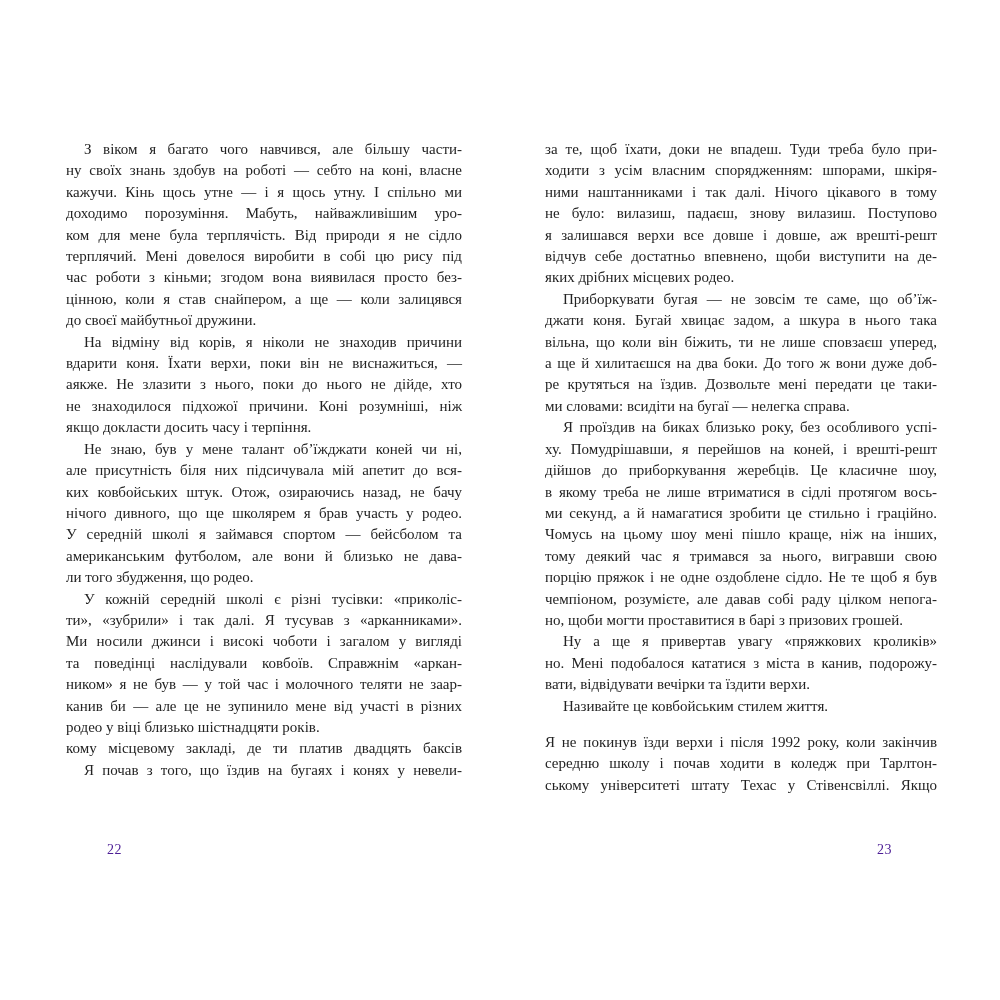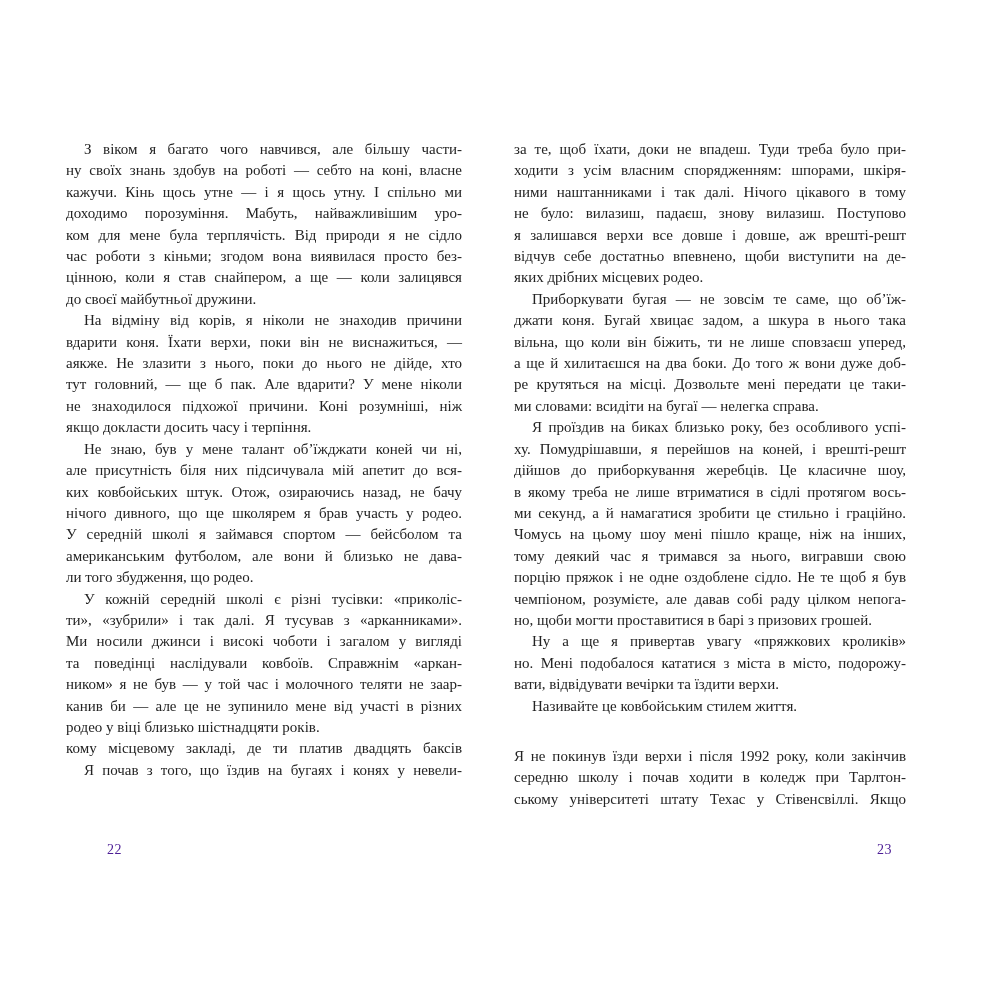--- a/index.html
+++ b/index.html
@@ -15,23 +15,23 @@
     font-family: "Liberation Serif", serif;
     color: #232323;
     overflow: hidden;
   }
   .col {
     position: absolute;
     top: 139px;
     font-size: 15px;
   }
   .col-left  { left: 66px;  width: 396px; }
-  .col-right { left: 514px; width: 392px; }
+  .col-right { left: 545px; width: 392px; }
   .para { margin: 0; }
-  .para.gap { margin-top: 29px; }
+  .para.gap { margin-top: 15px; }
   .ln {
     line-height: 21.4px;
     white-space: normal;
   }
   .ln.j {
     text-align: justify;
     text-align-last: justify;
   }
   .ln.ind { text-indent: 18px; }
   .folio {
@@ -48,29 +48,29 @@
 <body>
 
 <div class="spread">
   <div class="col col-left">
       <div class="para">
         <div class="ln j ind">З віком я багато чого навчився, але більшу части-</div>
         <div class="ln j">ну своїх знань здобув на роботі — себто на коні, власне</div>
         <div class="ln j">кажучи. Кінь щось утне — і я щось утну. І спільно ми</div>
         <div class="ln j">доходимо порозуміння. Мабуть, найважливішим уро-</div>
         <div class="ln j">ком для мене була терплячість. Від природи я не сідло</div>
+        <div class="ln j">терплячий. Мені довелося виробити в собі цю рису під</div>
         <div class="ln j">час роботи з кіньми; згодом вона виявилася просто без-</div>
         <div class="ln j">цінною, коли я став снайпером, а ще — коли залицявся</div>
         <div class="ln">до своєї майбутньої дружини.</div>
       </div>
       <div class="para">
         <div class="ln j ind">На відміну від корів, я ніколи не знаходив причини</div>
         <div class="ln j">вдарити коня. Їхати верхи, поки він не виснажиться, —</div>
         <div class="ln j">аякже. Не злазити з нього, поки до нього не дійде, хто</div>
-        <div class="ln j">тут головний, — ще б пак. Але вдарити? У мене ніколи</div>
         <div class="ln j">не знаходилося підхожої причини. Коні розумніші, ніж</div>
         <div class="ln">якщо докласти досить часу і терпіння.</div>
       </div>
       <div class="para">
         <div class="ln j ind">Не знаю, був у мене талант об’їжджати коней чи ні,</div>
         <div class="ln j">але присутність біля них підсичувала мій апетит до вся-</div>
         <div class="ln j">ких ковбойських штук. Отож, озираючись назад, не бачу</div>
         <div class="ln j">нічого дивного, що ще школярем я брав участь у родео.</div>
         <div class="ln j">У середній школі я займався спортом — бейсболом та</div>
         <div class="ln j">американським футболом, але вони й близько не дава-</div>
@@ -98,38 +98,38 @@
         <div class="ln j">не було: вилазиш, падаєш, знову вилазиш. Поступово</div>
         <div class="ln j">я залишався верхи все довше і довше, аж врешті-решт</div>
         <div class="ln j">відчув себе достатньо впевнено, щоби виступити на де-</div>
         <div class="ln">яких дрібних місцевих родео.</div>
       </div>
       <div class="para">
         <div class="ln j ind">Приборкувати бугая — не зовсім те саме, що об’їж-</div>
         <div class="ln j">джати коня. Бугай хвицає задом, а шкура в нього така</div>
         <div class="ln j">вільна, що коли він біжить, ти не лише сповзаєш уперед,</div>
         <div class="ln j">а ще й хилитаєшся на два боки. До того ж вони дуже доб-</div>
-        <div class="ln j">ре крутяться на місці. Дозвольте мені передати це таки-</div>
+        <div class="ln j">ре крутяться на їздив. Дозвольте мені передати це таки-</div>
         <div class="ln">ми словами: всидіти на бугаї — нелегка справа.</div>
       </div>
       <div class="para">
         <div class="ln j ind">Я проїздив на биках близько року, без особливого успі-</div>
         <div class="ln j">ху. Помудрішавши, я перейшов на коней, і врешті-решт</div>
         <div class="ln j">дійшов до приборкування жеребців. Це класичне шоу,</div>
         <div class="ln j">в якому треба не лише втриматися в сідлі протягом вось-</div>
         <div class="ln j">ми секунд, а й намагатися зробити це стильно і граційно.</div>
         <div class="ln j">Чомусь на цьому шоу мені пішло краще, ніж на інших,</div>
         <div class="ln j">тому деякий час я тримався за нього, вигравши свою</div>
         <div class="ln j">порцію пряжок і не одне оздоблене сідло. Не те щоб я був</div>
         <div class="ln j">чемпіоном, розумієте, але давав собі раду цілком непога-</div>
         <div class="ln">но, щоби могти проставитися в барі з призових грошей.</div>
       </div>
       <div class="para">
         <div class="ln j ind">Ну а ще я привертав увагу «пряжкових кроликів»</div>
-        <div class="ln j">но. Мені подобалося кататися з міста в місто, подорожу-</div>
+        <div class="ln j">но. Мені подобалося кататися з міста в канив, подорожу-</div>
         <div class="ln">вати, відвідувати вечірки та їздити верхи.</div>
       </div>
       <div class="para">
         <div class="ln ind">Називайте це ковбойським стилем життя.</div>
       </div>
       <div class="para gap">
         <div class="ln j">Я не покинув їзди верхи і після 1992 року, коли закінчив</div>
         <div class="ln j">середню школу і почав ходити в коледж при Тарлтон-</div>
         <div class="ln j">ському університеті штату Техас у Стівенсвіллі. Якщо</div>
       </div>

